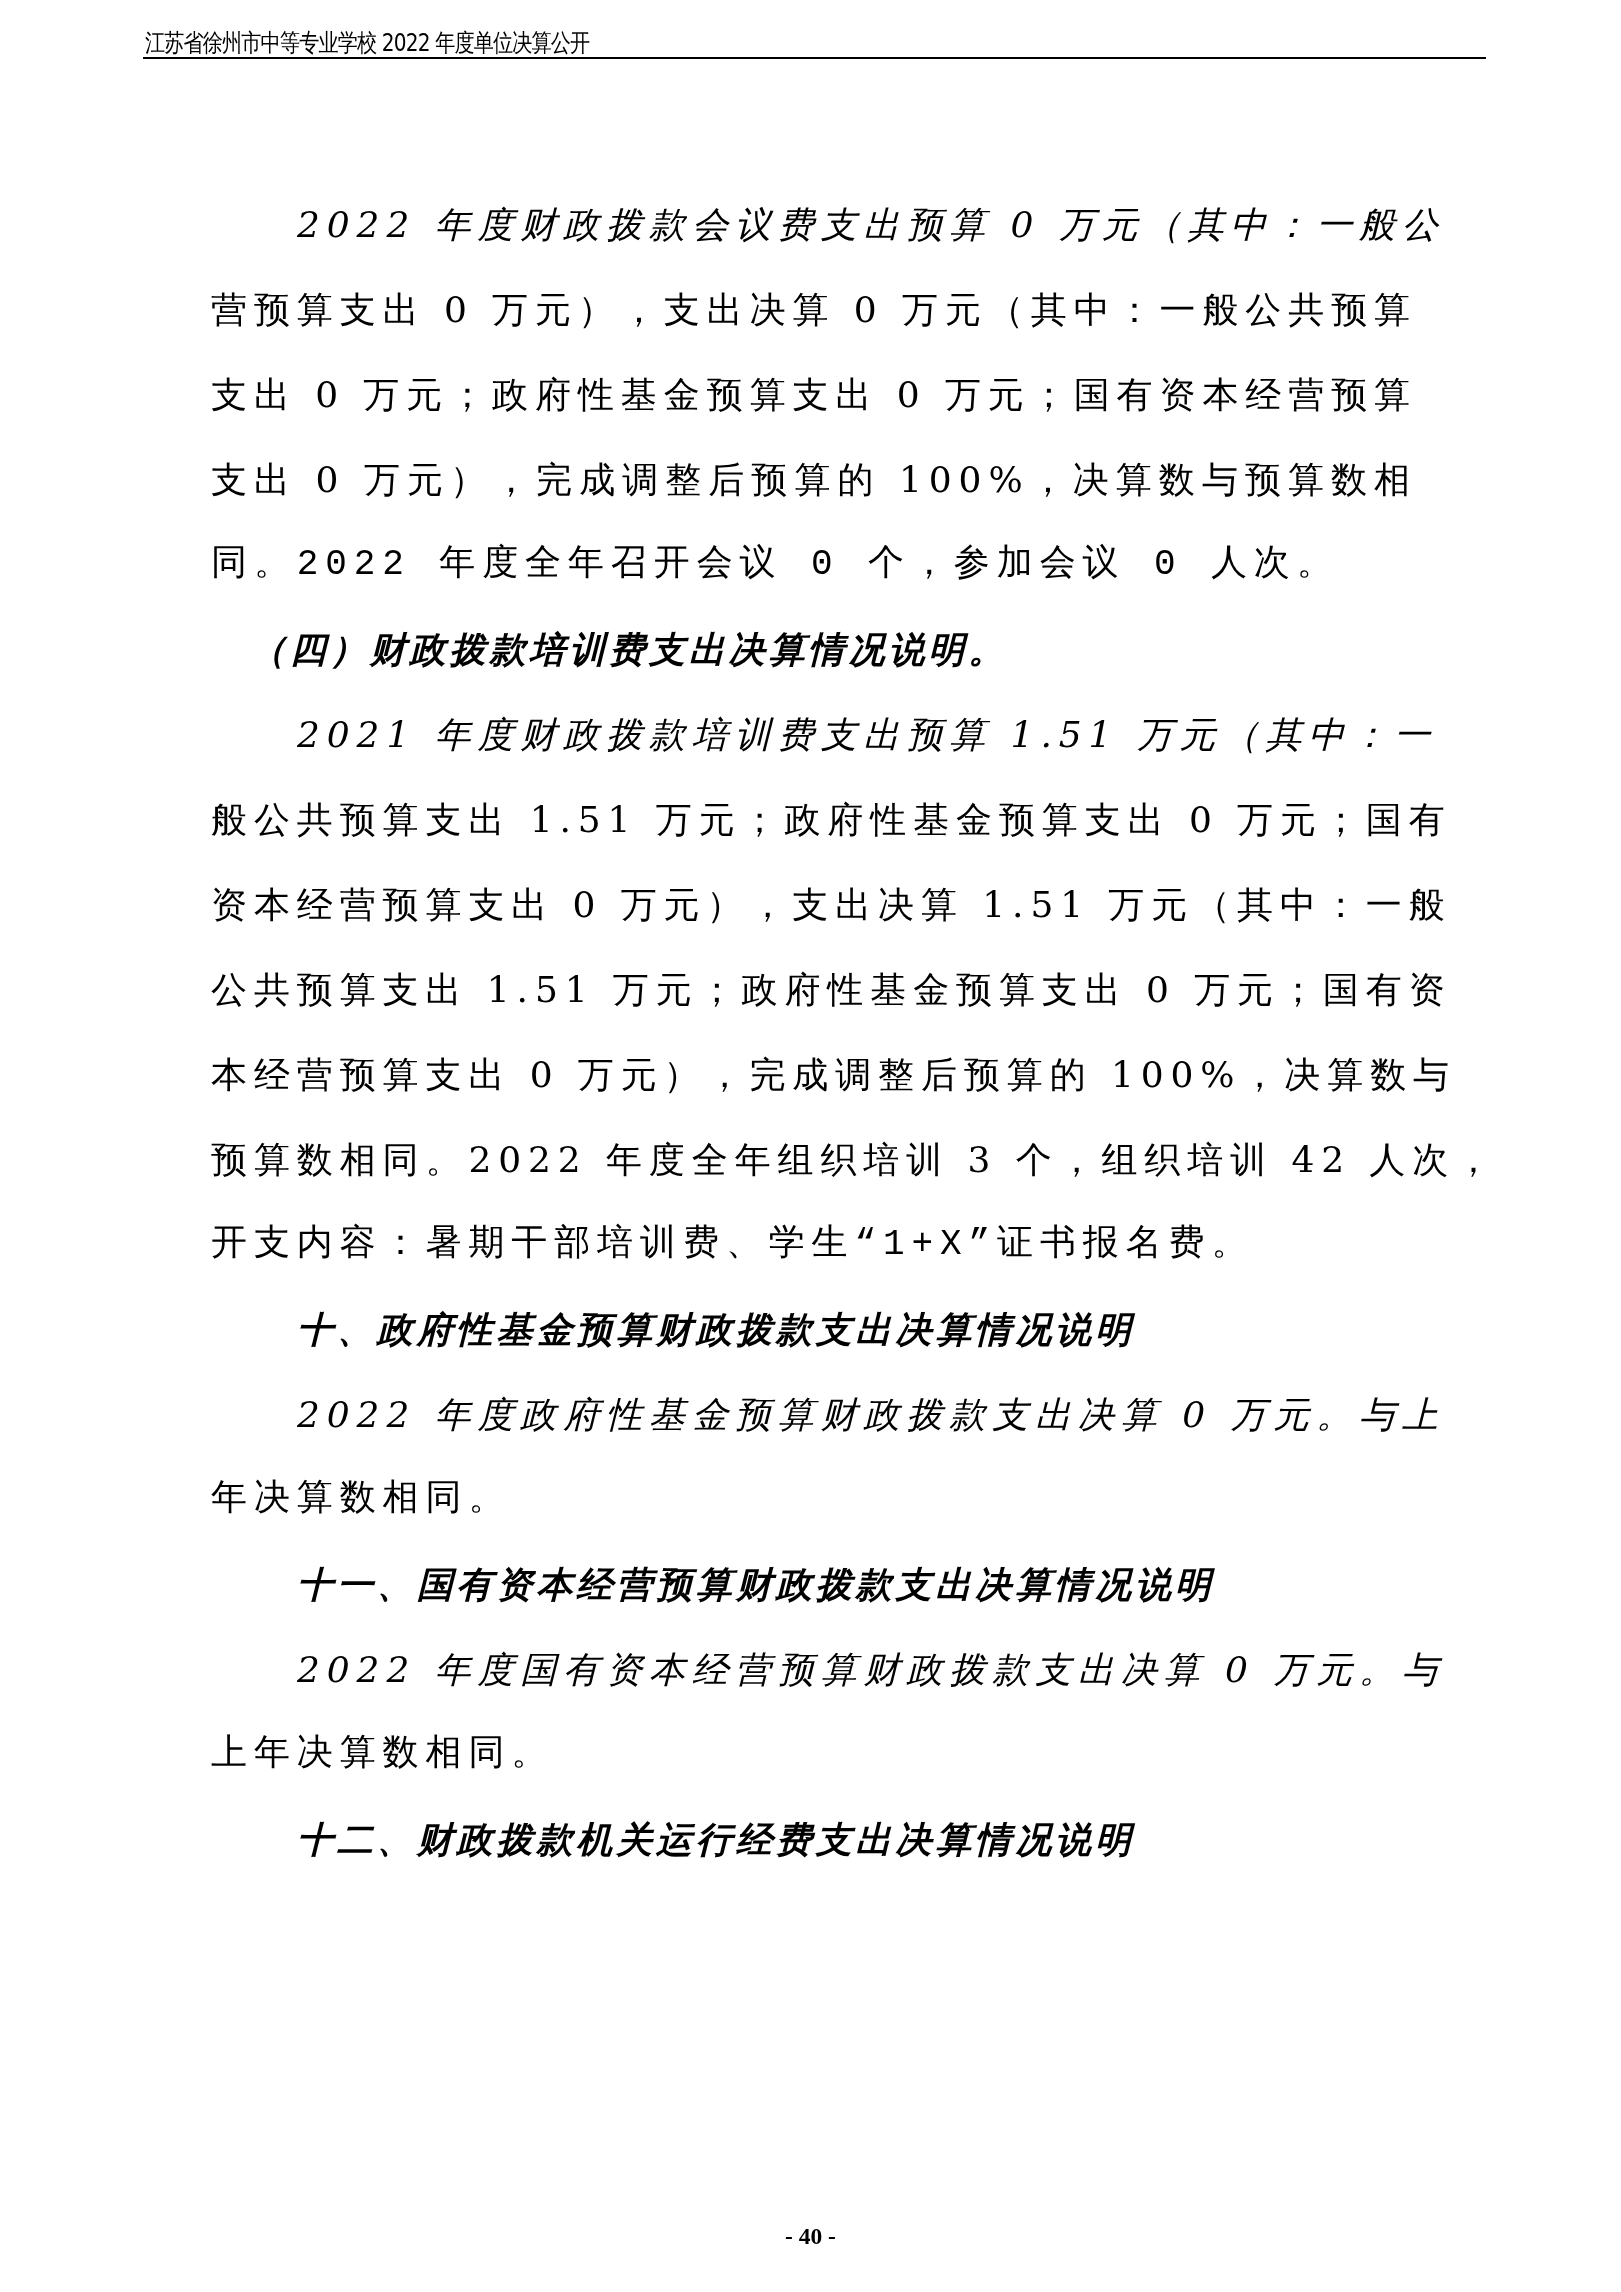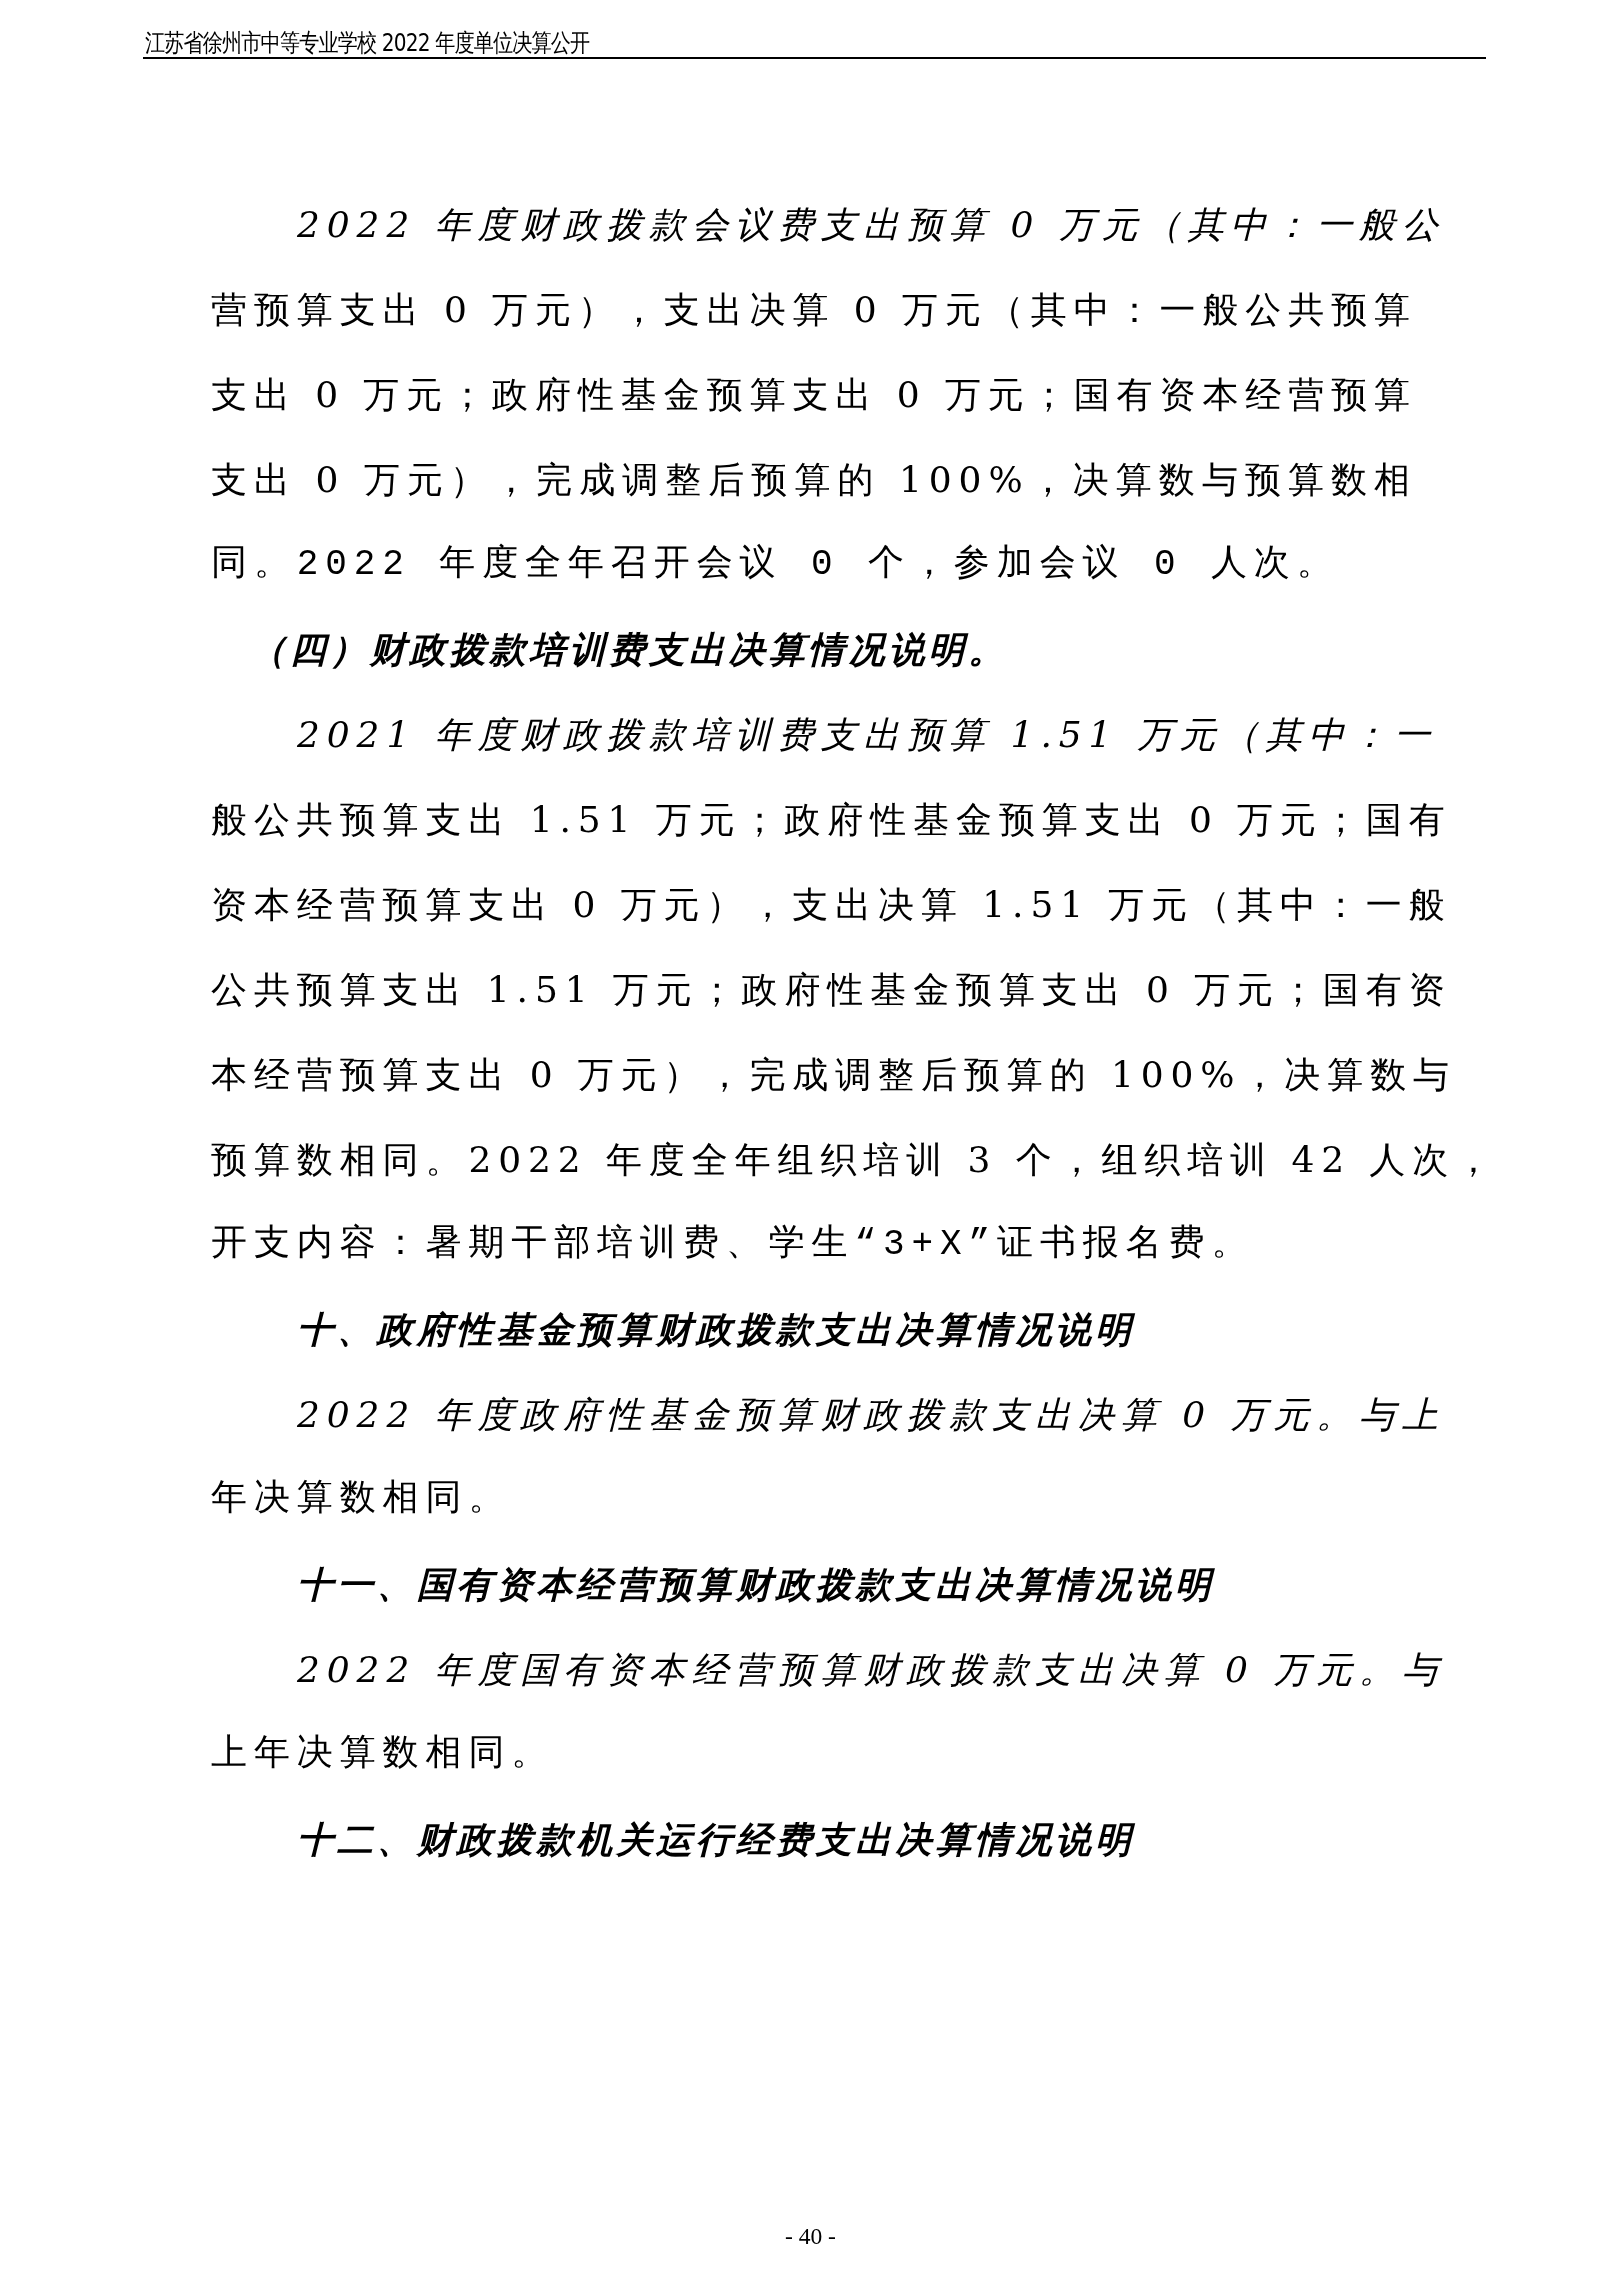--- a/index.html
+++ b/index.html
@@ -9,42 +9,42 @@
             font-family: "DejaVu Sans", "Liberation Sans", sans-serif; letter-spacing: -1px;
             transform: scaleX(0.82); transform-origin: left top; white-space: nowrap; }
   .header-rule { position: absolute; left: 143px; top: 57px; width: 1343px; height: 2px; background: #000; }
   .body { position: absolute; left: 211px; top: 182px; width: 1206px; }
   .line { height: 85px; line-height: 85px; font-size: 36px; white-space: nowrap;
           letter-spacing: 6.9px; text-align: justify; text-align-last: justify; }
   .line.last { text-align-last: left; font-family: Liberation Mono, monospace; }
   .line.indent { padding-left: 86px; font-style: italic; }
   .line.heading { font-weight: bold; font-family: "DejaVu Sans", "Liberation Sans", sans-serif; text-align-last: left; letter-spacing: 3.9px; }
   .page-number { position: absolute; left: 0; width: 1621px; top: 2223px; text-align: center;
-                 font-size: 23.5px; font-family: "Liberation Serif", serif; }
+                 font-size: 23.5px; font-family: "Liberation Serif", serif; font-weight: bold; }
 </style>
 </head>
 <body>
 
 <div class="header">江苏省徐州市中等专业学校 2022 年度单位决算公开</div>
 <div class="header-rule"></div>
 
 <div class="body">
   <div class="line indent">2022 年度财政拨款会议费支出预算 0 万元（其中：一般公</div>
   <div class="line">营预算支出 0 万元），支出决算 0 万元（其中：一般公共预算</div>
   <div class="line">支出 0 万元；政府性基金预算支出 0 万元；国有资本经营预算</div>
   <div class="line">支出 0 万元），完成调整后预算的 100%，决算数与预算数相</div>
   <div class="line last">同。2022 年度全年召开会议 0 个，参加会议 0 人次。</div>
   <div class="line indent heading" style="padding-left:39px;">（四）财政拨款培训费支出决算情况说明。</div>
   <div class="line indent">2021 年度财政拨款培训费支出预算 1.51 万元（其中：一</div>
   <div class="line">般公共预算支出 1.51 万元；政府性基金预算支出 0 万元；国有</div>
   <div class="line">资本经营预算支出 0 万元），支出决算 1.51 万元（其中：一般</div>
   <div class="line">公共预算支出 1.51 万元；政府性基金预算支出 0 万元；国有资</div>
   <div class="line">本经营预算支出 0 万元），完成调整后预算的 100%，决算数与</div>
   <div class="line">预算数相同。2022 年度全年组织培训 3 个，组织培训 42 人次，</div>
-  <div class="line last">开支内容：暑期干部培训费、学生“3+X”证书报名费。</div>
+  <div class="line last">开支内容：暑期干部培训费、学生“1+X”证书报名费。</div>
   <div class="line indent heading">十、政府性基金预算财政拨款支出决算情况说明</div>
   <div class="line indent">2022 年度政府性基金预算财政拨款支出决算 0 万元。与上</div>
   <div class="line last">年决算数相同。</div>
   <div class="line indent heading">十一、国有资本经营预算财政拨款支出决算情况说明</div>
   <div class="line indent">2022 年度国有资本经营预算财政拨款支出决算 0 万元。与</div>
   <div class="line last">上年决算数相同。</div>
   <div class="line indent heading">十二、财政拨款机关运行经费支出决算情况说明</div>
 </div>
 
 <div class="page-number">- 40 -</div>

